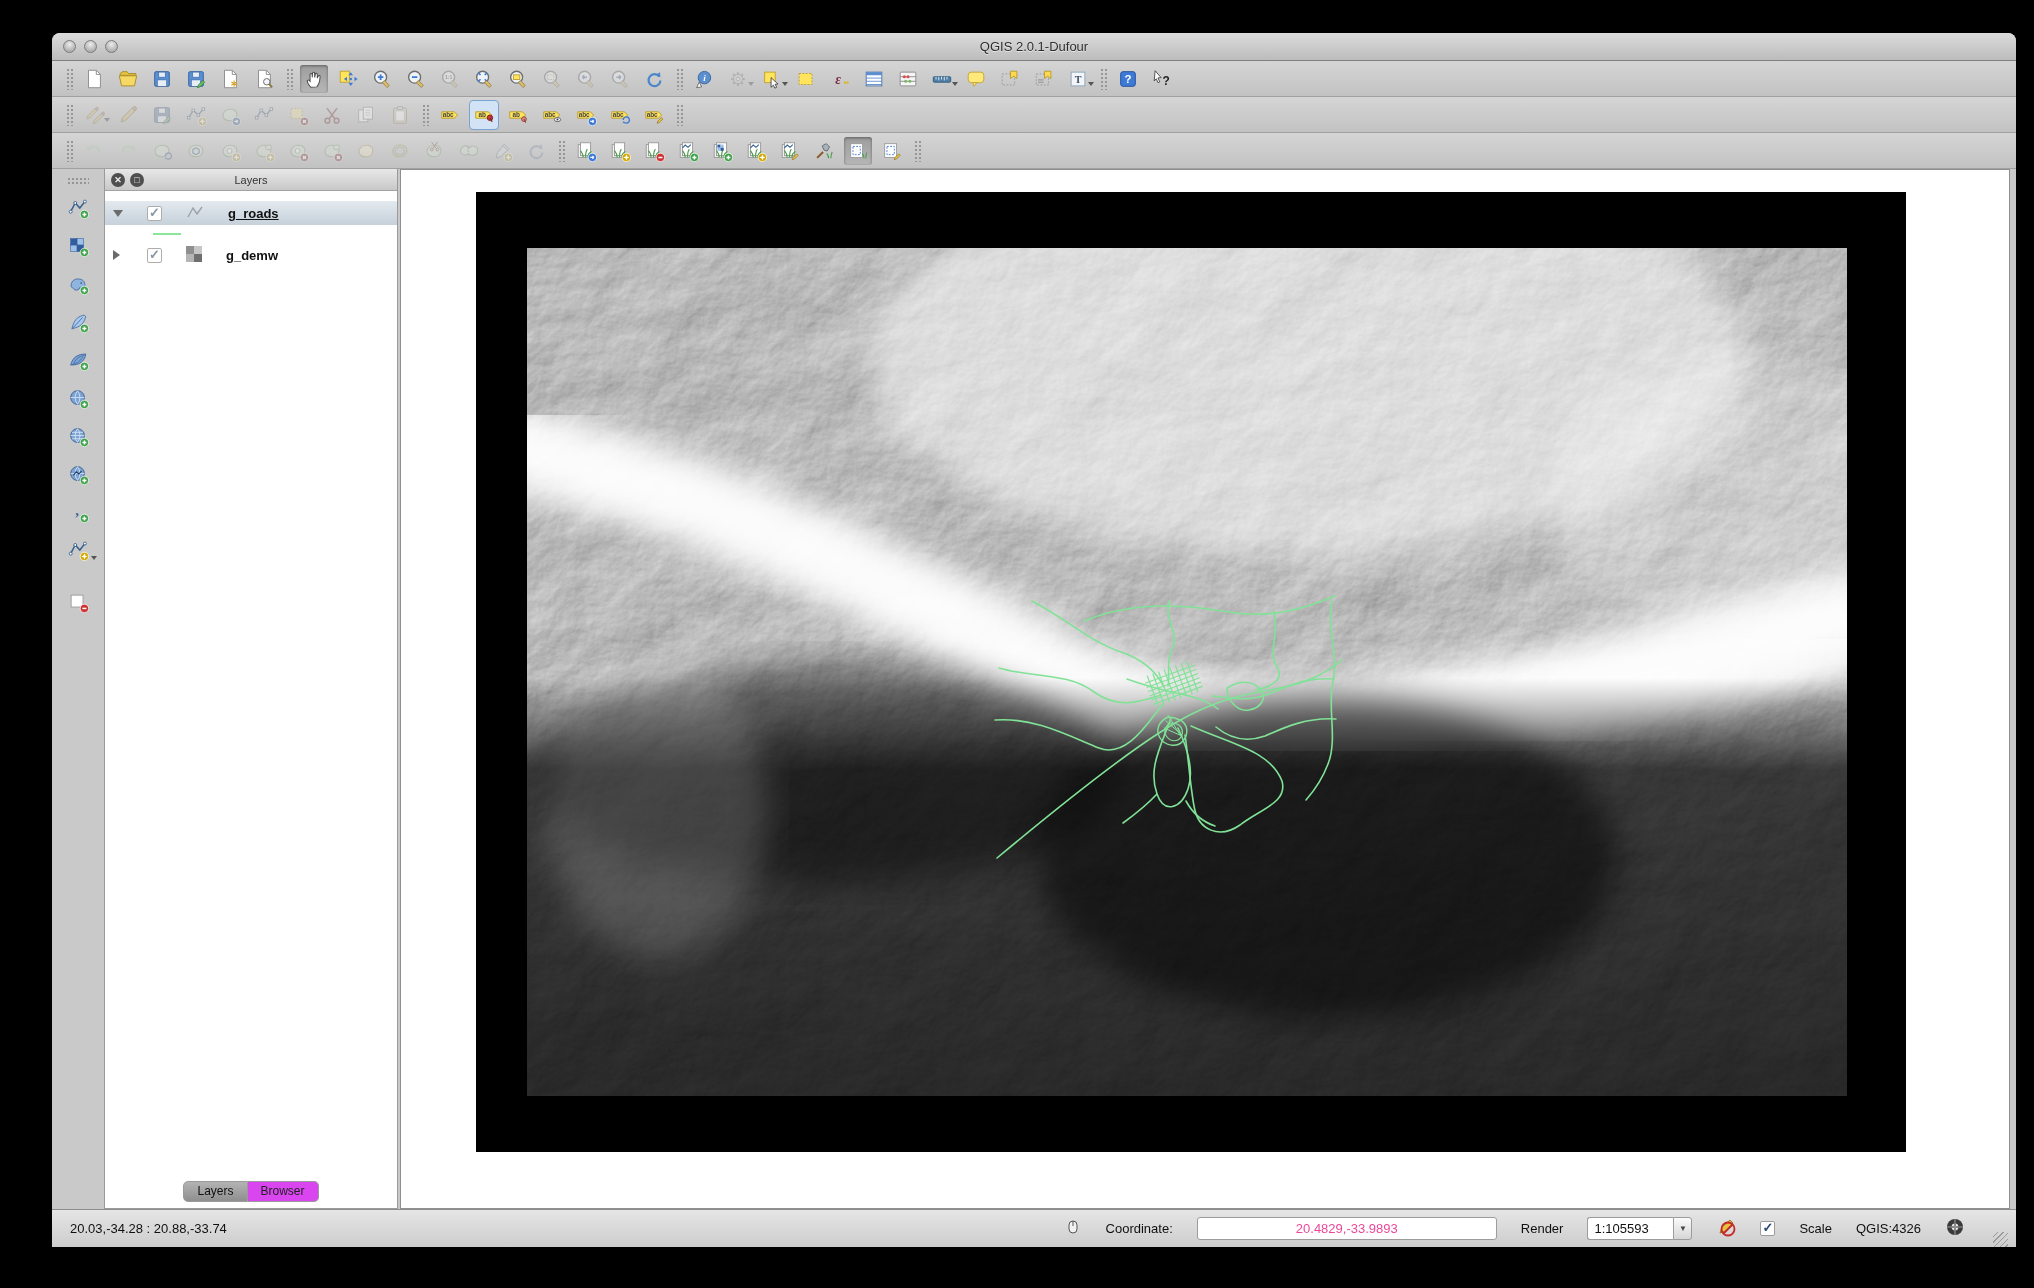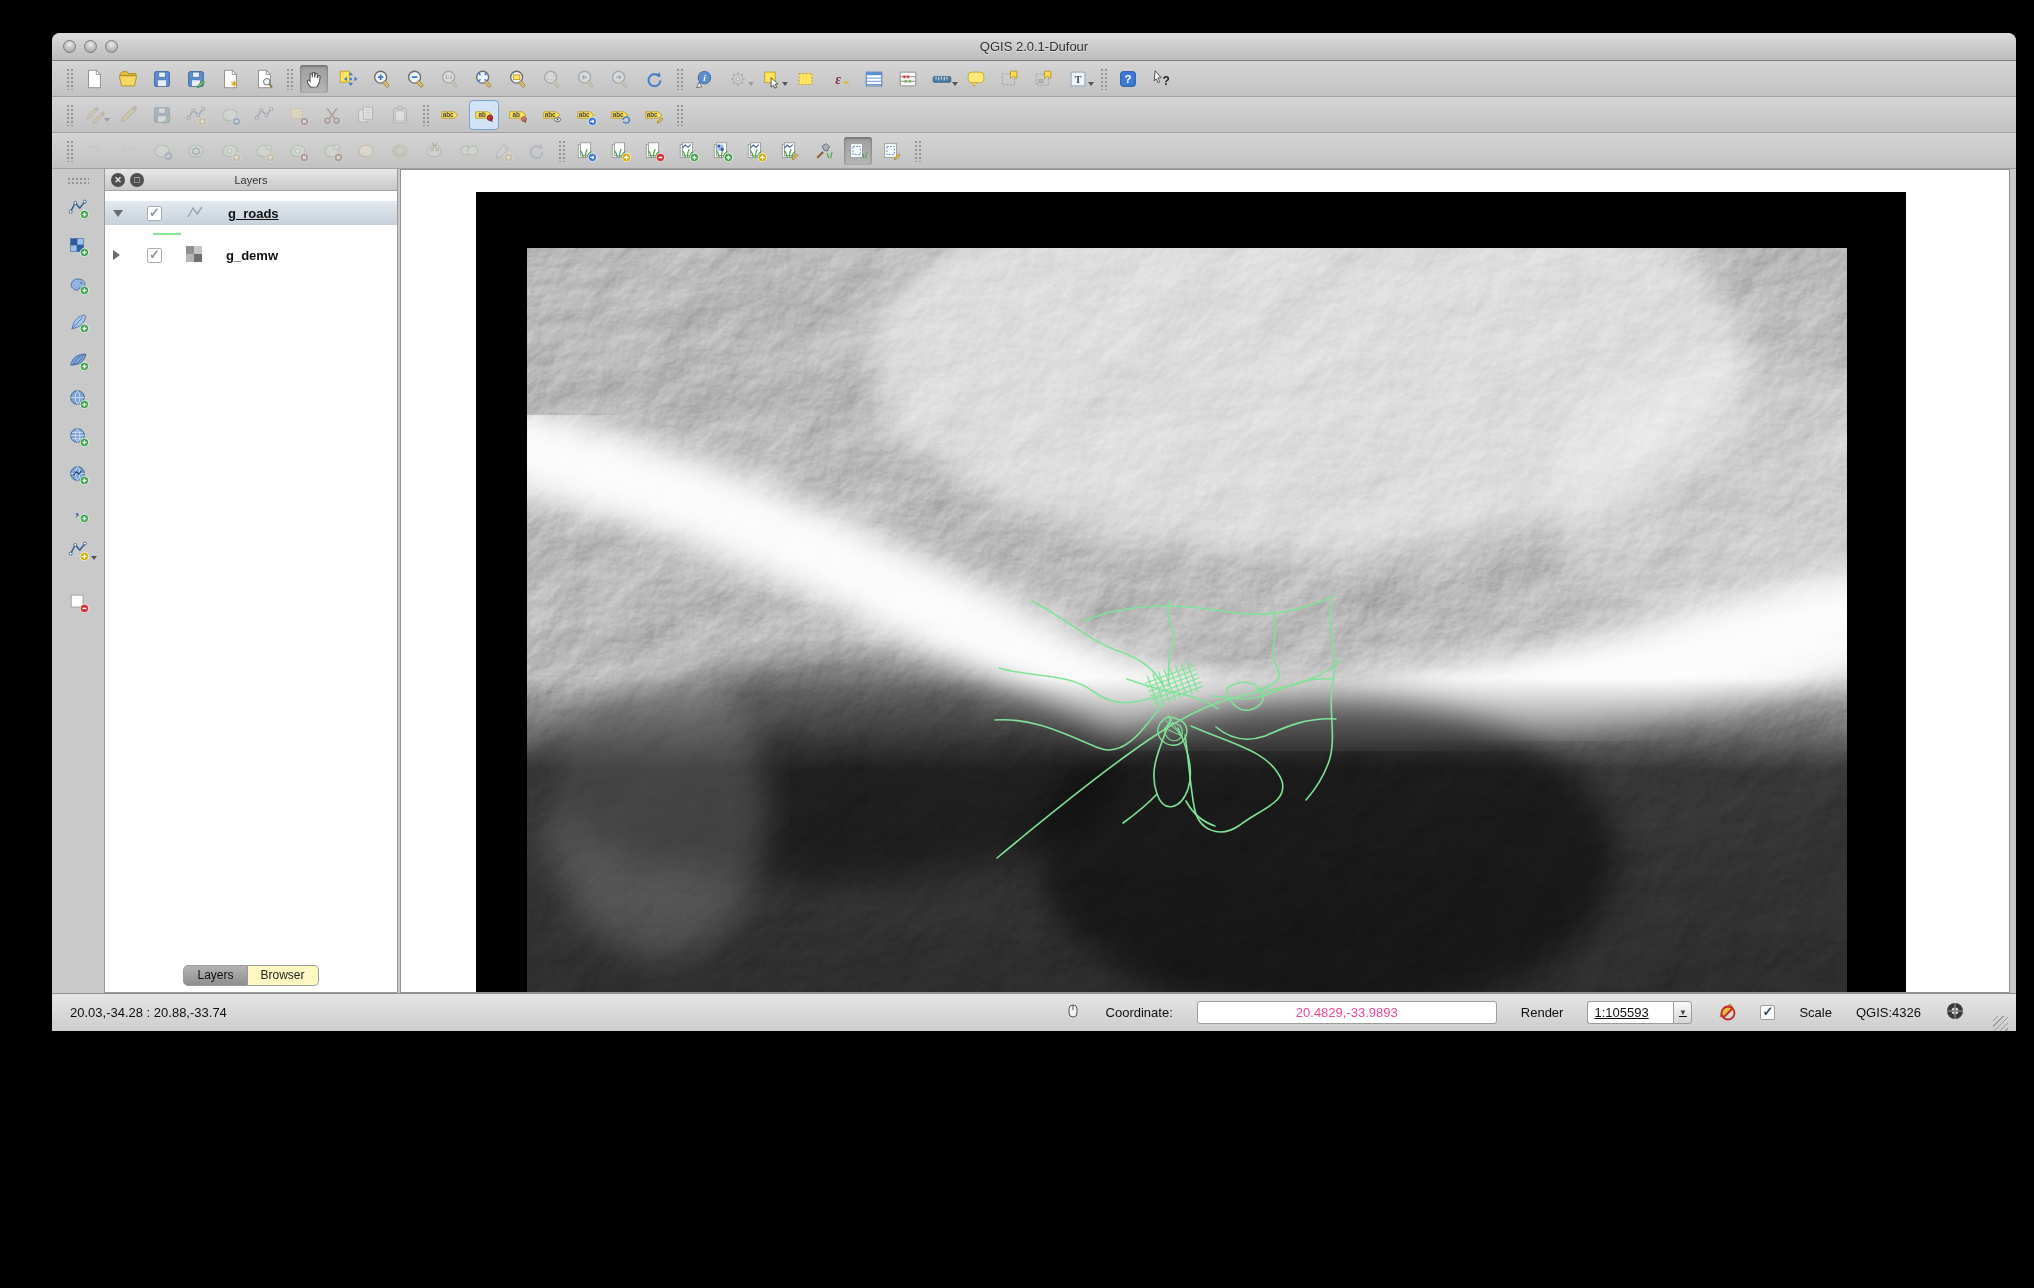--- a/index.html
+++ b/index.html
@@ -1,20 +1,20 @@
 <!DOCTYPE html>
 <html><head>
 <meta charset="utf-8">
 <style>
   * { box-sizing: border-box; margin: 0; padding: 0; }
   html,body { width:2034px; height:1288px; background:#000; font-family:"Liberation Sans",sans-serif; overflow:hidden; }
   body { position:relative; }
 
   
-  .window { position:absolute; left:52px; top:33px; width:1964px; height:998px;
+  .window { position:absolute; left:52px; top:33px; width:1964px; height:1214px;
     border-radius:8px 8px 0 0; background:#c9c9c9; display:flex; flex-direction:column;
     box-shadow:0 24px 60px rgba(0,0,0,.85); overflow:hidden; }
   .titlebar { height:28px; flex:0 0 28px; background:linear-gradient(#dcdcdc,#bcbcbc);
     border-bottom:1px solid #7f7f7f; position:relative; display:flex; align-items:center;
     justify-content:center; font-size:13px; color:#2d2d2d; text-shadow:0 1px 0 rgba(255,255,255,.55); }
   .lights { position:absolute; left:11px; top:7px; display:flex; gap:8px; }
   .light { width:13px; height:13px; border-radius:50%;
     background:radial-gradient(circle at 50% 32%,#ececec,#bdbdbd 55%,#9c9c9c);
     border:1px solid #7c7c7c; }
 
@@ -57,42 +57,42 @@
   .exp.open { border-left:5px solid transparent; border-right:5px solid transparent; border-top:7px solid #6b6b6b; }
   .exp.closed { border-top:5px solid transparent; border-bottom:5px solid transparent; border-left:7px solid #6b6b6b; width:0; }
   .cb { width:15px; height:15px; background:#fff; border:1px solid #adadad; border-radius:2px;
     position:relative; flex:0 0 15px; }
   .cb.checked::after { content:"\2713"; position:absolute; left:1px; top:-2px; font-size:13px;
     color:#8a97a4; font-weight:bold; }
   .underlined { text-decoration:underline; }
   .legend-row { height:18px; display:flex; align-items:center; padding-left:48px; }
   .legend-line { width:28px; height:2px; background:#8ae698; }
   .panel-tabs { flex:0 0 26px; display:flex; justify-content:center; align-items:center; padding-bottom:6px; }
-  .tab { font-size:12px; padding:2px 13px 3px; border:1px solid #9a9a9a; background:#fef9c3; color:#222; }
+  .tab { font-size:12px; padding:2px 13px 3px; border:1px solid #9a9a9a; background:#d946ef; color:#222; }
   .tab:first-child { border-radius:5px 0 0 5px; }
   .tab:last-child { border-radius:0 5px 5px 0; border-left:none; }
   .tab.active { background:linear-gradient(#b3b3b3,#8f8f8f); color:#101010; }
 
   
   .map-wrap { flex:1; position:relative; background:#fff; border:1px solid #8f8f8f;
     margin:0 6px 0 2px; overflow:hidden; }
   .region { position:absolute; left:75px; top:22px; width:1430px; height:960px; background:#000; }
   .dem { position:absolute; left:51px; top:56px; width:1320px; height:848px; background:#4a4a4a; }
   .dem svg { position:absolute; left:0; top:0; width:100%; height:100%; }
   .dem .saw { position:absolute; left:0; width:100%; height:3px;
     background:repeating-linear-gradient(90deg,#111 0 6px,transparent 6px 12px); opacity:.5; }
 
   
   .statusbar { height:38px; flex:0 0 38px; background:linear-gradient(#e5e5e5,#cdcdcd);
     border-top:1px solid #8e8e8e; display:flex; align-items:center; padding:0 8px 0 18px;
     font-size:13px; color:#101010; gap:24px; }
   .extents { margin-right:auto; }
   .coord-input { width:300px; height:23px; border:1px solid #9c9c9c; border-radius:3px;
     text-align:center; font-size:13px; font-family:"Liberation Sans",sans-serif; background:#fff; color:#ec4899; }
-  .scale-combo { display:flex; align-items:center;text-decoration:underline; }
+  .scale-combo { display:flex; align-items:center; }
   .scale-input { width:86px; height:23px; border:1px solid #9c9c9c; border-right:none;
     border-radius:3px 0 0 3px; font-size:13px; padding-left:6px; font-family:"Liberation Sans",sans-serif; background:#fff; color:#111; }
   .combo-btn { width:19px; height:23px; border:1px solid #9c9c9c;
     background:linear-gradient(#fbfbfb,#d6d6d6); border-radius:0 3px 3px 0;
     display:flex; align-items:center; justify-content:center; font-size:8px; color:#444; }
   .sb-cb { width:15px; height:15px; background:#fff; border:1px solid #9c9c9c; border-radius:2px;
     position:relative; }
   .sb-cb.checked::after { content:"\2713"; position:absolute; left:1px; top:-2px; font-size:13px;
     color:#2c4a72; font-weight:bold; }
   .resize-grip { width:15px; height:15px; margin-left:4px; align-self:flex-end;

